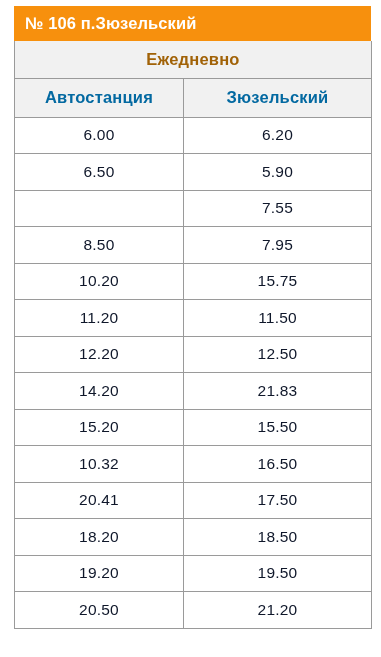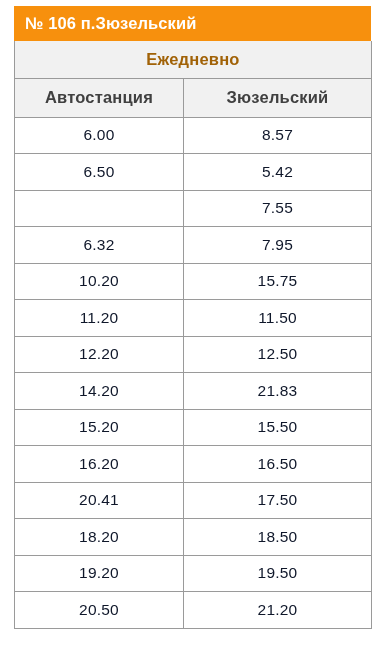--- a/index.html
+++ b/index.html
@@ -71,21 +71,21 @@
     border-top: none;
     letter-spacing: 0.2px;
   }
 
   
   .row-colhead th {
     height: 39px;
     background: #f1f1f1;
     font-size: 16.5px;
     font-weight: bold;
-    color: #404040;
+    color: #0369a1;
     letter-spacing: 0.2px;
   }
 
   
   .row-data td {
     height: 36.5px;
     background: #ffffff;
     font-size: 15.5px;
     font-weight: normal;
     color: #0f172a;
@@ -113,32 +113,32 @@
         <td colspan="2">Ежедневно</td>
       </tr>
 
       <tr class="row-colhead">
         <th>Автостанция</th>
         <th>Зюзельский</th>
       </tr>
 
     <tr class="row-data">
           <td>6.00</td>
-          <td>8.57</td>
+          <td>6.20</td>
         </tr>
         <tr class="row-data">
           <td>6.50</td>
-          <td>5.42</td>
+          <td>5.90</td>
         </tr>
         <tr class="row-data">
           <td class="empty-cell"></td>
           <td>7.55</td>
         </tr>
         <tr class="row-data">
-          <td>6.32</td>
+          <td>8.50</td>
           <td>7.95</td>
         </tr>
         <tr class="row-data">
           <td>10.20</td>
           <td>15.75</td>
         </tr>
         <tr class="row-data">
           <td>11.20</td>
           <td>11.50</td>
         </tr>
@@ -148,21 +148,21 @@
         </tr>
         <tr class="row-data">
           <td>14.20</td>
           <td>21.83</td>
         </tr>
         <tr class="row-data">
           <td>15.20</td>
           <td>15.50</td>
         </tr>
         <tr class="row-data">
-          <td>16.20</td>
+          <td>10.32</td>
           <td>16.50</td>
         </tr>
         <tr class="row-data">
           <td>20.41</td>
           <td>17.50</td>
         </tr>
         <tr class="row-data">
           <td>18.20</td>
           <td>18.50</td>
         </tr>

